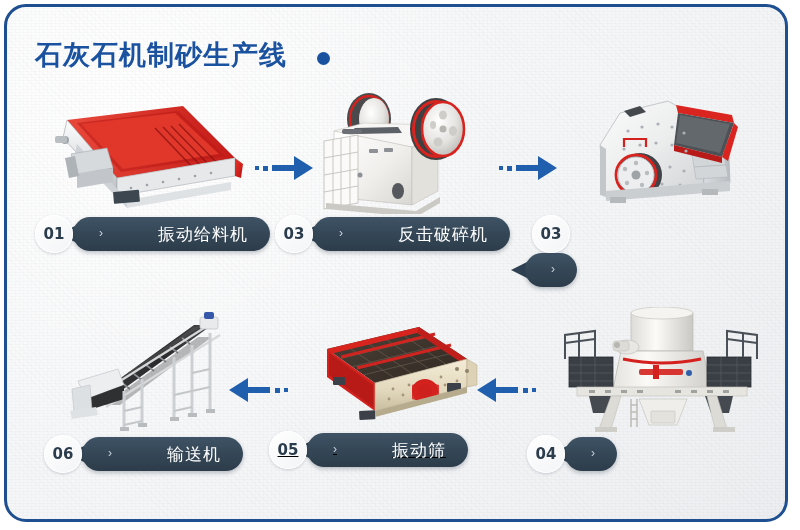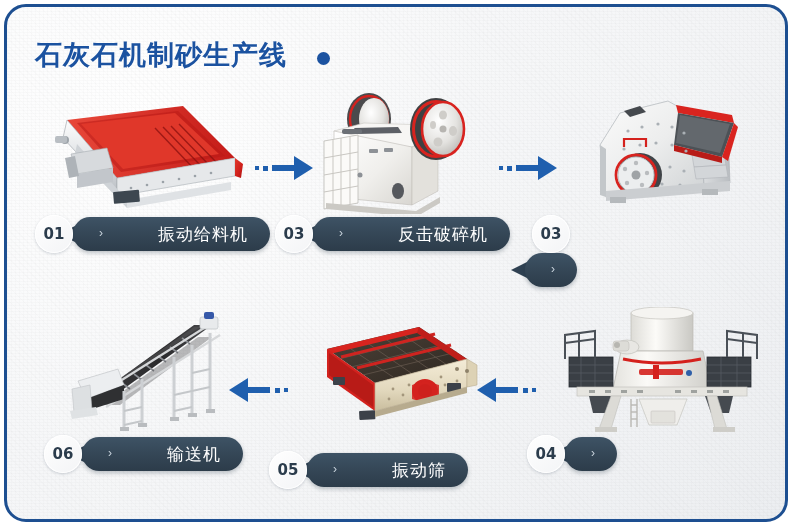--- a/index.html
+++ b/index.html
@@ -594,21 +594,21 @@
       </g>
 
       <rect x="60" y="92" width="16" height="9" rx="1" fill="#3c4149" transform="rotate(-3 60 92)"></rect>
       <rect x="148" y="64" width="14" height="9" rx="1" fill="#3c4149"></rect>
       <rect x="34" y="58" width="12" height="8" rx="1" fill="#3c4149"></rect>
 
       <polygon points="76,92 168,68 168,74 76,98" fill="#b7ab8e"></polygon>
     </svg>
   </div>
 
-  <div class="label" style="left:262px; top:444px;">
+  <div class="label" style="left:262px; top:424px;text-decoration:underline;">
     <div class="num-circle">05</div>
     <div class="pill-wrap">
       <div class="pill-tail"></div>
       <div class="pill">
         <span class="chev">›</span>
         <span class="pill-text">振动筛</span>
       </div>
     </div>
   </div>
 

